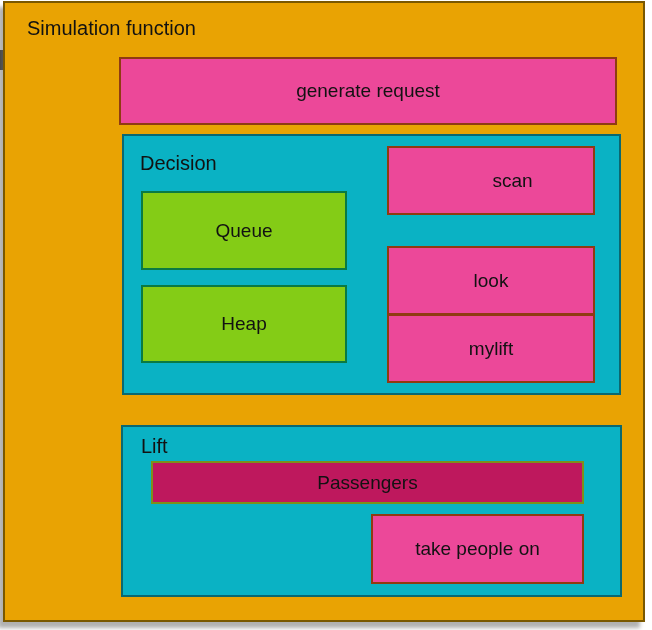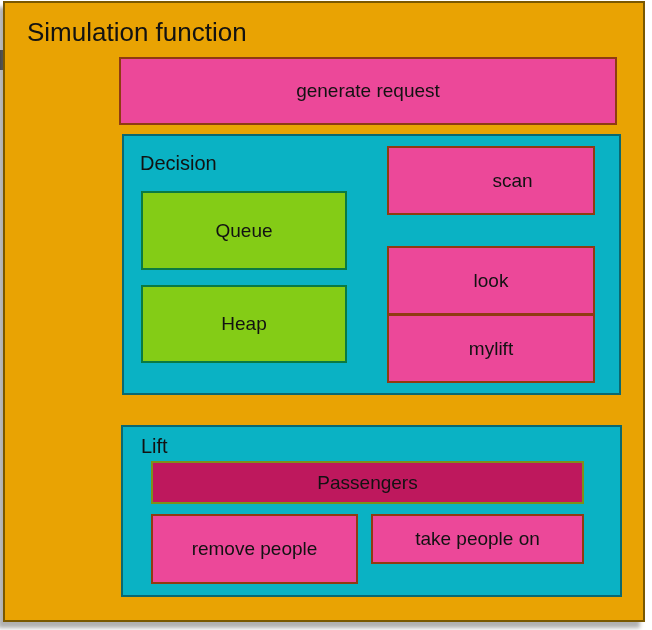--- a/index.html
+++ b/index.html
@@ -25,21 +25,21 @@
     height: 621px;
     box-sizing: border-box;
     background: #E9A303;
     border: 2px solid #7A5800;
     box-shadow: -5px 6px 4px rgba(125,125,125,0.6);
   }
   .slide-title {
     position: absolute;
     left: 22px;
     top: 14px;
-    font-size: 26px;
+    font-size: 20px;
     white-space: nowrap;
   }
   
   .box {
     position: absolute;
     box-sizing: border-box;
     display: flex;
     align-items: center;
     justify-content: center;
     font-size: 19px;
@@ -68,21 +68,21 @@
   .queue-box  { left: 17px;  top: 55px;  width: 206px; height: 79px; }
   .heap-box   { left: 17px;  top: 149px; width: 206px; height: 78px; }
   .scan-box   { left: 263px; top: 10px;  width: 208px; height: 69px; padding-left: 43px; }
   .look-box   { left: 263px; top: 94px;  width: 208px; height: 69px; margin-top: 16px; }
   .mylift-box { left: 263px; top: 178px; width: 208px; height: 69px; }
 
   .lift-panel { left: 116px; top: 422px; width: 501px; height: 172px; }
   .lift-label { left: 18px; top: 8px; }
   .passengers-box     { left: 28px;  top: 34px; width: 433px; height: 43px; }
   .remove-people-box  { left: 28px;  top: 87px; width: 207px; height: 70px; }
-  .take-people-on-box { left: 248px; top: 87px; width: 213px; height: 50px; }
+  .take-people-on-box { left: 248px; top: 87px; width: 213px; height: 70px; }
 
   
   .edge-artifact {
     position: absolute;
     left: 0;
     top: 50px;
     width: 5px;
     height: 20px;
     background: #141414;
   }
@@ -126,23 +126,20 @@
       </div>
     </div>
 
     <div class="panel lift-panel">
       <div class="panel-label lift-label">Lift</div>
 
       <div class="box yellow passengers-box">
         <span>Passengers</span>
       </div>
 
-      <div class="box accent remove-people-box">
-        <span>remove people</span>
-      </div>
 
       <div class="box accent take-people-on-box">
         <span>take people on</span>
       </div>
     </div>
 
   </div>
 </div>
 
 </body></html>

